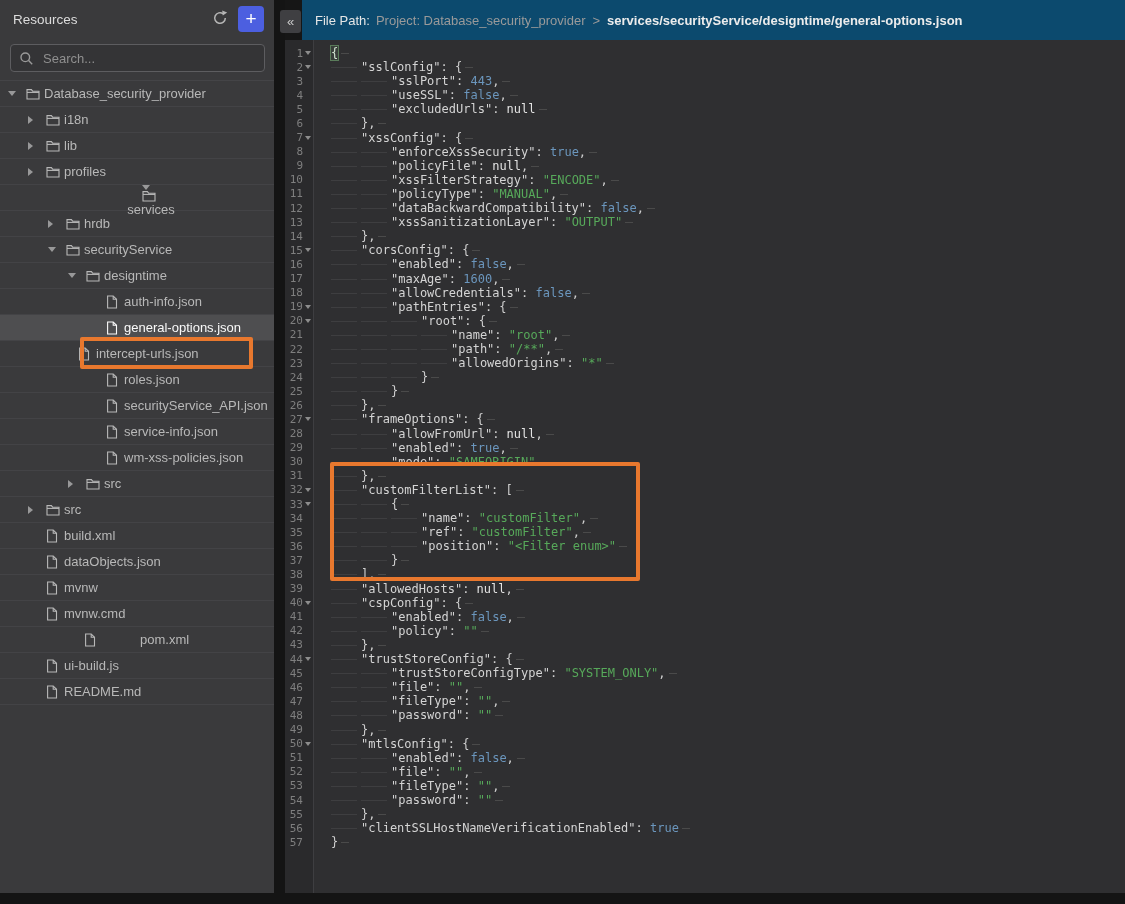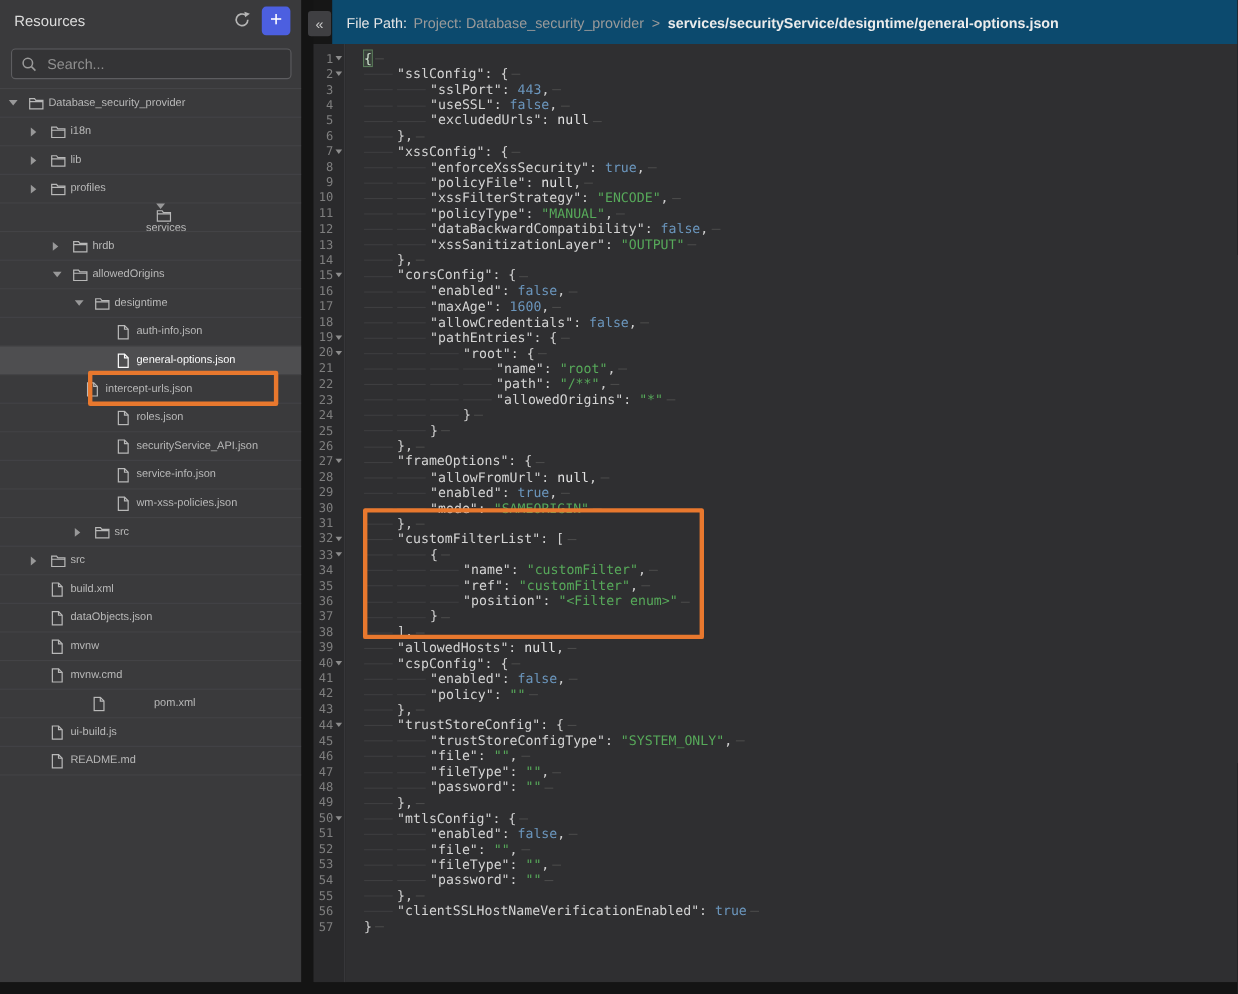--- a/index.html
+++ b/index.html
@@ -15,21 +15,21 @@
   .panel-header{height:38px;display:flex;align-items:center;padding:0 10px 0 13px;gap:37px;}
   .panel-title{color:#dcdcdc;font-size:13.5px;}
   .header-actions{margin-left:auto;display:flex;align-items:center;gap:8px;}
   .icon-btn{background:none;border:none;padding:0;width:20px;height:20px;display:flex;align-items:center;justify-content:center;cursor:pointer;}
   .add-btn{width:26px;height:26px;border:none;border-radius:4px;color:#fff;font-size:19px;line-height:24px;text-align:center;padding:0;cursor:pointer;}
   .search-wrap{margin:6px 9px 8px 10px;height:26px;border:1px solid #5d5d60;border-radius:4px;background:#343436;display:flex;align-items:center;padding:0 8px;gap:7px;}
   .search-input{background:transparent;border:none;outline:none;color:#cfcfcf;font-size:13px;width:100%;font-family:"Liberation Sans",sans-serif;}
   .search-input::placeholder{color:#8f8f8f;}
 
   .tree{border-top:1px solid #444447;}
-  .tree-row{height:25px;border-bottom:1px solid #434346;display:flex;align-items:center;font-size:10px;color:#b8b8b8;cursor:pointer;}
+  .tree-row{height:25px;border-bottom:1px solid #434346;display:flex;align-items:center;font-size:13px;color:#b8b8b8;cursor:pointer;}
   .tree-row.selected{background:#4e4e50;color:#fafafa;}
   .arrow-slot{width:18px;display:flex;align-items:center;flex:none;}
   .ar-d{width:0;height:0;border-left:4px solid transparent;border-right:4px solid transparent;border-top:5px solid currentColor;opacity:.75;}
   .ar-r{width:0;height:0;border-top:4px solid transparent;border-bottom:4px solid transparent;border-left:5px solid currentColor;opacity:.75;}
   .t-icon{width:14px;margin-right:4px;display:flex;align-items:center;flex:none;}
   .t-icon svg{display:block;}
   .t-label{white-space:nowrap;}
 
   
   .vstrip{position:absolute;left:274px;top:0;width:11px;height:893px;background:#141414;}
@@ -175,21 +175,21 @@
         <div class="tree-row" style="padding-left: 48px;">
           <span class="arrow-slot">
             <span class="ar-d"></span>
           </span>
           <span class="t-icon">
             <svg width="14" height="12" viewBox="0 0 14 12">
               <path d="M1 11 V1.6 h4.4 l1.2 1.6 H13 V11 z" fill="none" stroke="currentColor" stroke-width="1.1"></path>
               <path d="M1 4.4 H13" fill="none" stroke="currentColor" stroke-width="1.1"></path>
             </svg>
           </span>
-          <span class="t-label">allowedOrigins</span>
+          <span class="t-label">securityService</span>
         </div>
         <div class="tree-row" style="padding-left: 68px;">
           <span class="arrow-slot">
             <span class="ar-d"></span>
           </span>
           <span class="t-icon">
             <svg width="14" height="12" viewBox="0 0 14 12">
               <path d="M1 11 V1.6 h4.4 l1.2 1.6 H13 V11 z" fill="none" stroke="currentColor" stroke-width="1.1"></path>
               <path d="M1 4.4 H13" fill="none" stroke="currentColor" stroke-width="1.1"></path>
             </svg>

